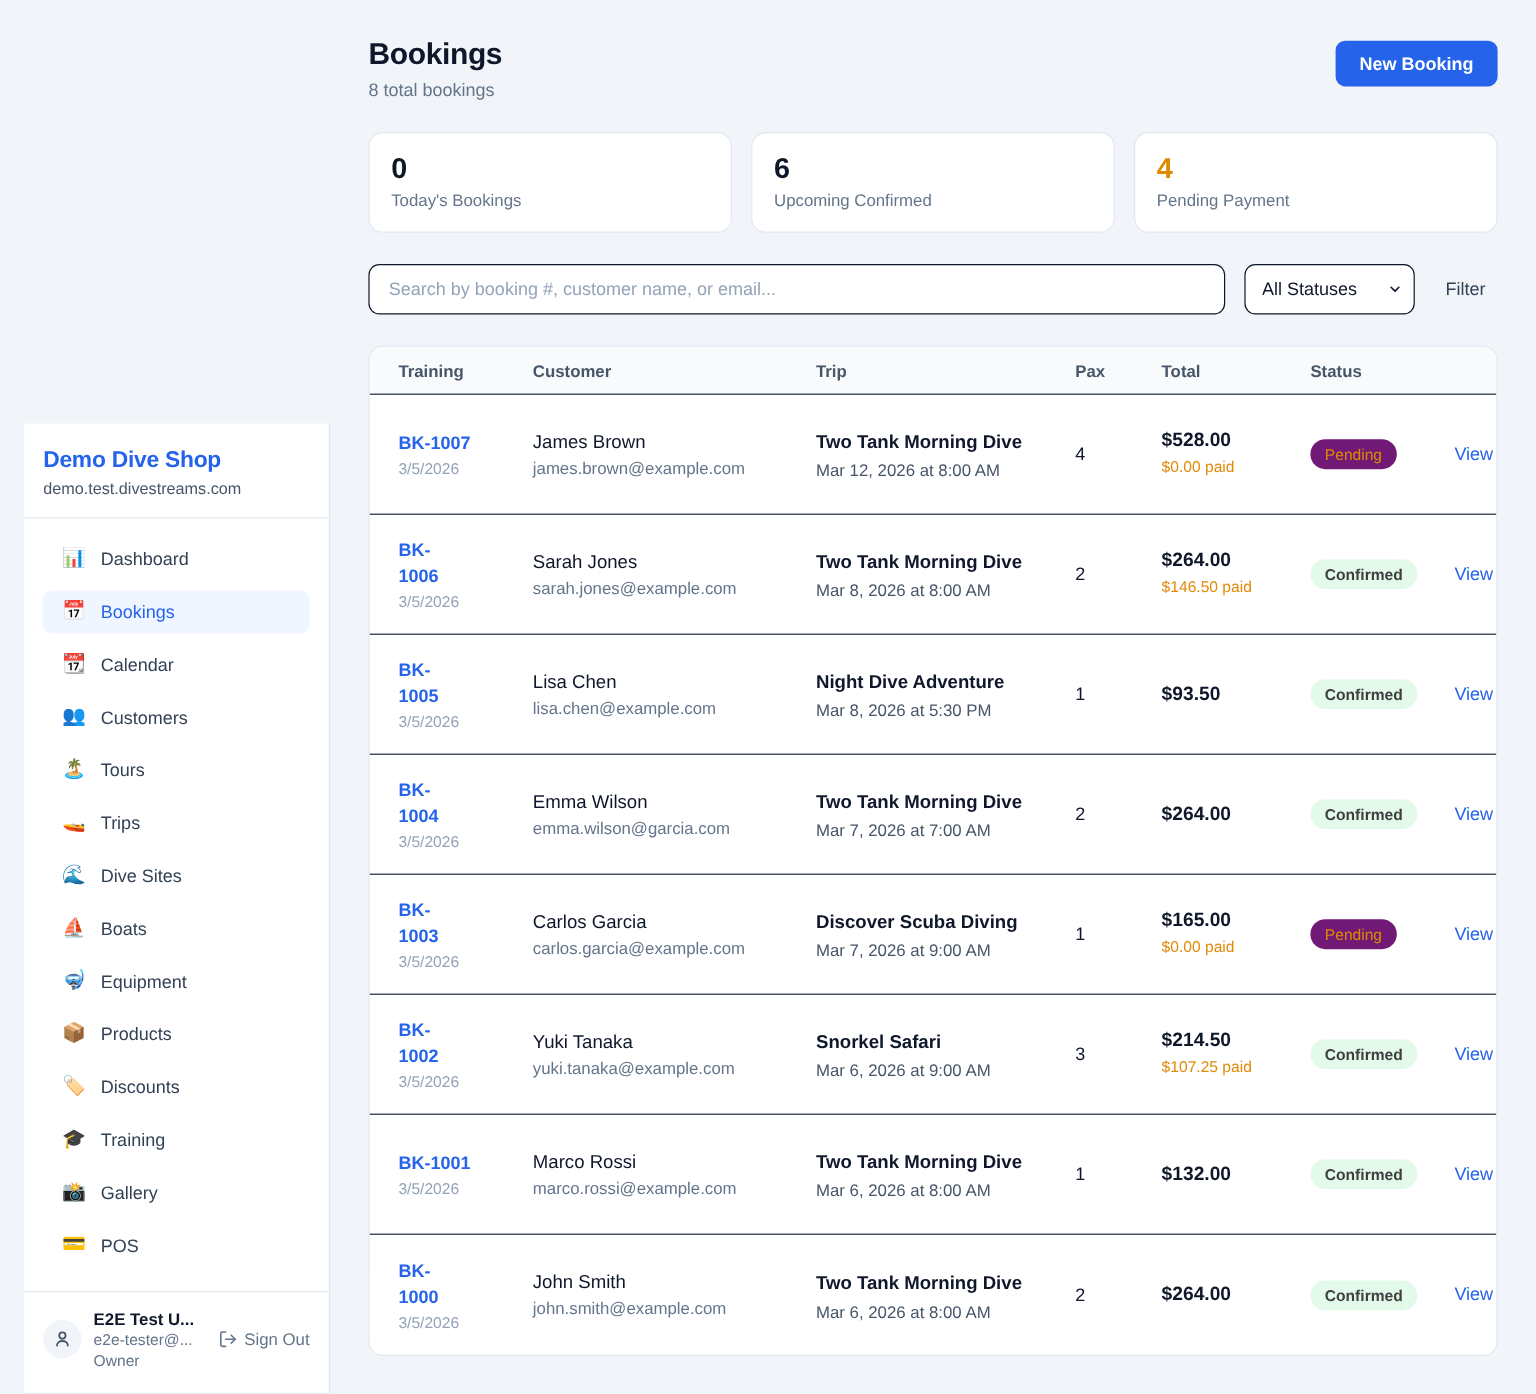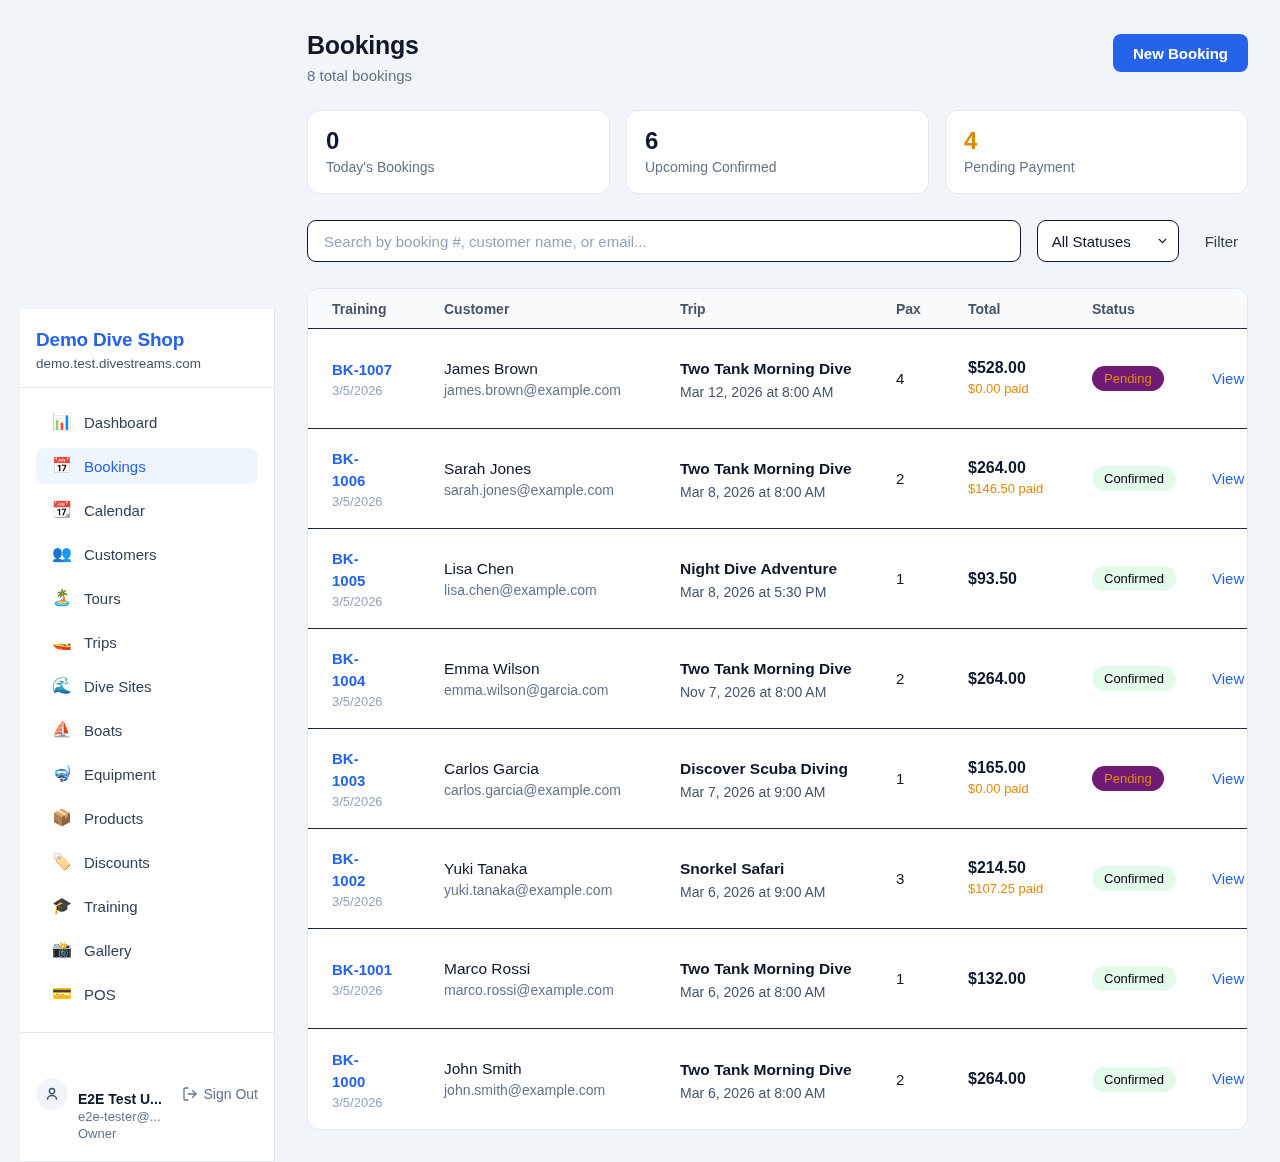--- a/index.html
+++ b/index.html
@@ -34,21 +34,21 @@
     border-top: 1px solid #e2e8f0;
     padding: 14px 16px 20px 16px;
     display: flex; align-items: center; gap: 10px;
   }
   .avatar {
     width: 32px; height: 32px; flex: 0 0 32px; border-radius: 50%;
     background: #f1f5f9; color: #475569;
     display: flex; align-items: center; justify-content: center;
   }
   .avatar svg { width: 18px; height: 18px; }
-  .user-meta { flex: 1; min-width: 0; margin-top: 44px; }
+  .user-meta { flex: 1; min-width: 0; }
   .user-name { font-size: 14px; font-weight: 700; color: #0f172a; white-space: nowrap; }
   .user-email, .user-role { font-size: 13px; color: #64748b; margin-top: 2px; white-space: nowrap; }
   .signout-btn {
     display: flex; align-items: center; gap: 6px;
     background: none; border: none; cursor: pointer;
     color: #64748b; font-size: 14px; font-family: inherit;
   }
   .signout-btn svg { width: 16px; height: 16px; }
 
   
@@ -126,21 +126,21 @@
   .trip-when { font-size: 14px; color: #475569; margin-top: 4px; }
   .pax-val { font-size: 15px; color: #0f172a; }
   .total-val { font-size: 16px; font-weight: 700; color: #0f172a; }
   .total-paid { font-size: 13px; color: #e28a06; margin-top: 3px; padding-right: 28px; line-height: 18px; }
   .total-paid:empty { display: none; }
   .badge {
     display: inline-block; padding: 5px 12px; border-radius: 999px;
     font-size: 13px; font-weight: 500;
   }
   .badge-pending { background: #701a75; color: #e08a00; }
-  .badge-confirmed { background: #e3f9ea; color: #000000; }
+  .badge-confirmed { background: #e3f9ea; color: #404040; font-weight: bold; }
   .view-link { color: #2563eb; font-size: 15px; text-decoration: none; cursor: pointer; }
 </style>
 </head>
 <body>
 
 <div class="page">
 
   <aside class="sidebar">
     <div class="sidebar-header">
       <div class="brand-name">Demo Dive Shop</div>
@@ -351,21 +351,21 @@
           <a class="bk-id">BK-
 1004</a>
           <div class="bk-date">3/5/2026</div>
         </div>
         <div>
           <div class="cust-name">Emma Wilson</div>
           <div class="cust-email">emma.wilson@garcia.com</div>
         </div>
         <div>
           <div class="trip-name">Two Tank Morning Dive</div>
-          <div class="trip-when">Nov 7, 2026 at 8:00 AM</div>
+          <div class="trip-when">Mar 7, 2026 at 7:00 AM</div>
         </div>
         <div class="pax-val">2</div>
         <div>
           <div class="total-val">$264.00</div>
 
         </div>
         <div><span class="badge badge-confirmed">Confirmed</span></div>
         <div><a class="view-link">View</a></div>
       </div>
 

